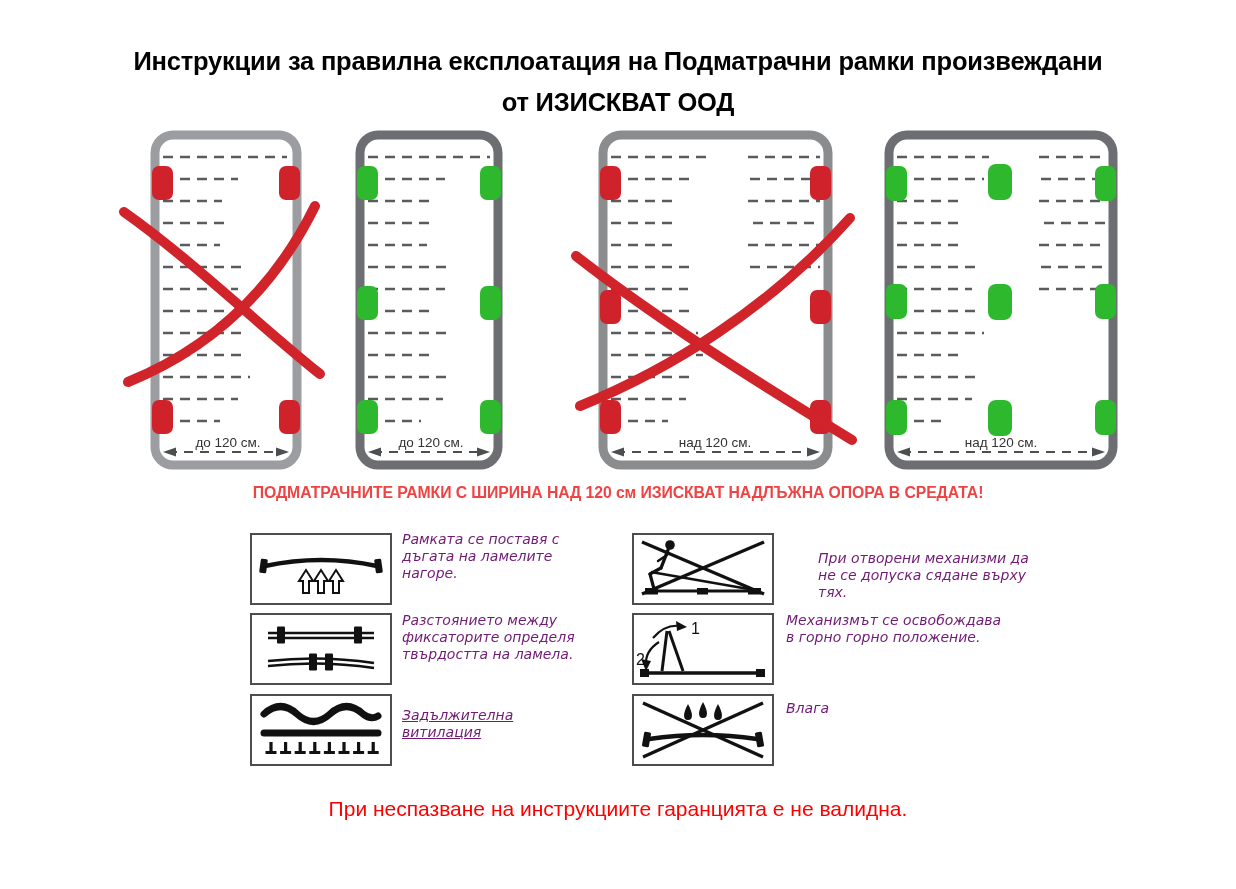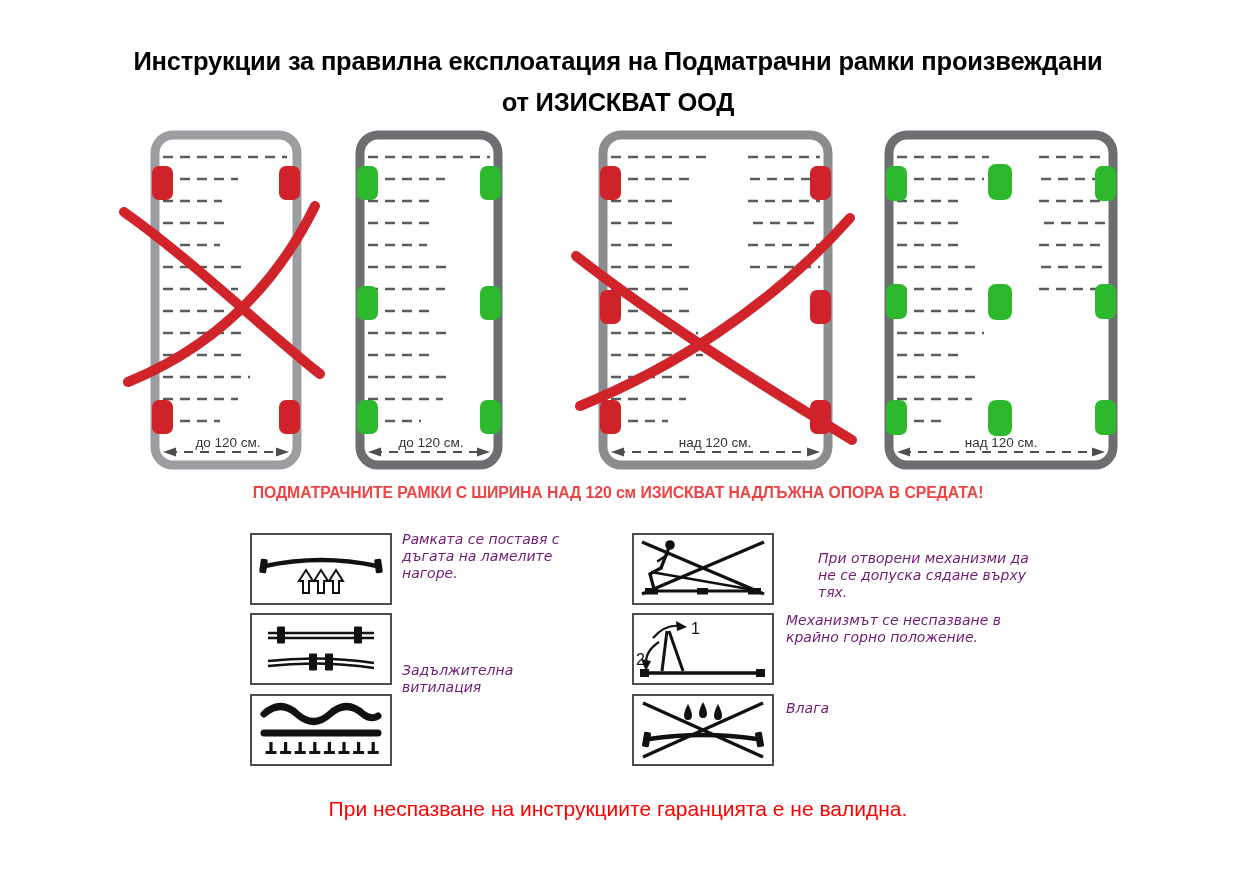--- a/index.html
+++ b/index.html
@@ -34,21 +34,21 @@
   .col-l{left:250px;}
   .col-r{left:632px;}
   .row-1{top:533px;}
   .row-2{top:613px;}
   .row-3{top:694px;}
 
   .itext{position:absolute;font-family:"DejaVu Sans",sans-serif;font-style:italic;
          font-size:14px;line-height:1.23;color:#701a75;}
   .t1{top:531px;left:402px;width:200px;}
   .t2{top:612px;left:402px;width:212px;}
-  .t3{top:662px;left:402px;width:190px;}
+  .t3{top:707px;left:402px;width:190px;text-decoration:underline;}
   .t4{top:550px;left:786px;width:230px;margin-left:32px;}
   .t5{top:612px;left:786px;width:220px;}
   .t6{top:700px;left:786px;width:140px;}
 
   .warning{position:absolute;top:797px;left:0;width:100%;text-align:center;
            font-size:21px;font-weight:400;color:#fe0000;}
 
   .ico-num{font-family:"Liberation Sans",sans-serif;font-size:16px;fill:#111;}
 </style>
 </head>
@@ -248,20 +248,21 @@
           <path d="M16,51 Q69,45 122,53"></path>
       </g>
       <g fill="#111">
         <rect x="25" y="11.5" width="8" height="17" rx="1"></rect>
           <rect x="102" y="11.5" width="8" height="17" rx="1"></rect>
         <rect x="57" y="38.5" width="8" height="17" rx="1"></rect>
           <rect x="73" y="38.5" width="8" height="17" rx="1"></rect>
       </g>
     </svg>
   </div>
+  <div class="itext t2">Разстоянието между фиксаторите определя твърдостта на ламела.</div>
 
   <div class="ibox col-l row-3">
     <svg viewBox="0 0 138 68">
       <path d="M12,18 C23,8 34,8 45,18 C56,28 67,28 78,18 C89,8 100,8 111,18 C116,22 121,23 126,20" fill="none" stroke="#111" stroke-width="7" stroke-linecap="round"></path>
       <line x1="12" y1="37" x2="126" y2="37" stroke="#111" stroke-width="7" stroke-linecap="round"></line>
       <g fill="#111">
         <rect x="17.4" y="46" width="3.2" height="9"></rect>
           <rect x="13.5" y="55" width="11" height="3"></rect>
         <rect x="32" y="46" width="3.2" height="9"></rect>
           <rect x="28.1" y="55" width="11" height="3"></rect>
@@ -318,21 +319,21 @@
           <line x1="35" y1="16" x2="49" y2="56"></line>
       </g>
       <path d="M19,23 Q31,9 46,11" fill="none" stroke="#111" stroke-width="2.2"></path>
       <polygon points="42,6 53,12 43,16" fill="#111"></polygon>
       <text class="ico-num" x="57" y="19">1</text>
       <path d="M25,27 Q11,36 12,50" fill="none" stroke="#111" stroke-width="2.2"></path>
       <polygon points="7,44 12,56 17,46" fill="#111"></polygon>
       <text class="ico-num" x="2" y="50">2</text>
     </svg>
   </div>
-  <div class="itext t5">Механизмът се неспазване в крайно горно положение.</div>
+  <div class="itext t5">Механизмът се освобождава в горно горно положение.</div>
 
   <div class="ibox col-r row-3">
     <svg viewBox="0 0 138 68">
       <g fill="#111">
         <path transform="translate(54,18)" d="M0,-10 C-4.5,-2 -6,6 0,6 C6,6 4.5,-2 0,-10 Z"></path>
         <path transform="translate(69,16)" d="M0,-10 C-4.5,-2 -6,6 0,6 C6,6 4.5,-2 0,-10 Z"></path>
         <path transform="translate(84,18)" d="M0,-10 C-4.5,-2 -6,6 0,6 C6,6 4.5,-2 0,-10 Z"></path>
       </g>
       <path d="M15,43 Q69,35 123,43" fill="none" stroke="#111" stroke-width="4.5" stroke-linecap="round"></path>
       <rect x="9" y="36" width="7" height="15" rx="1.5" fill="#111" transform="rotate(10 12.5 43.5)"></rect>

